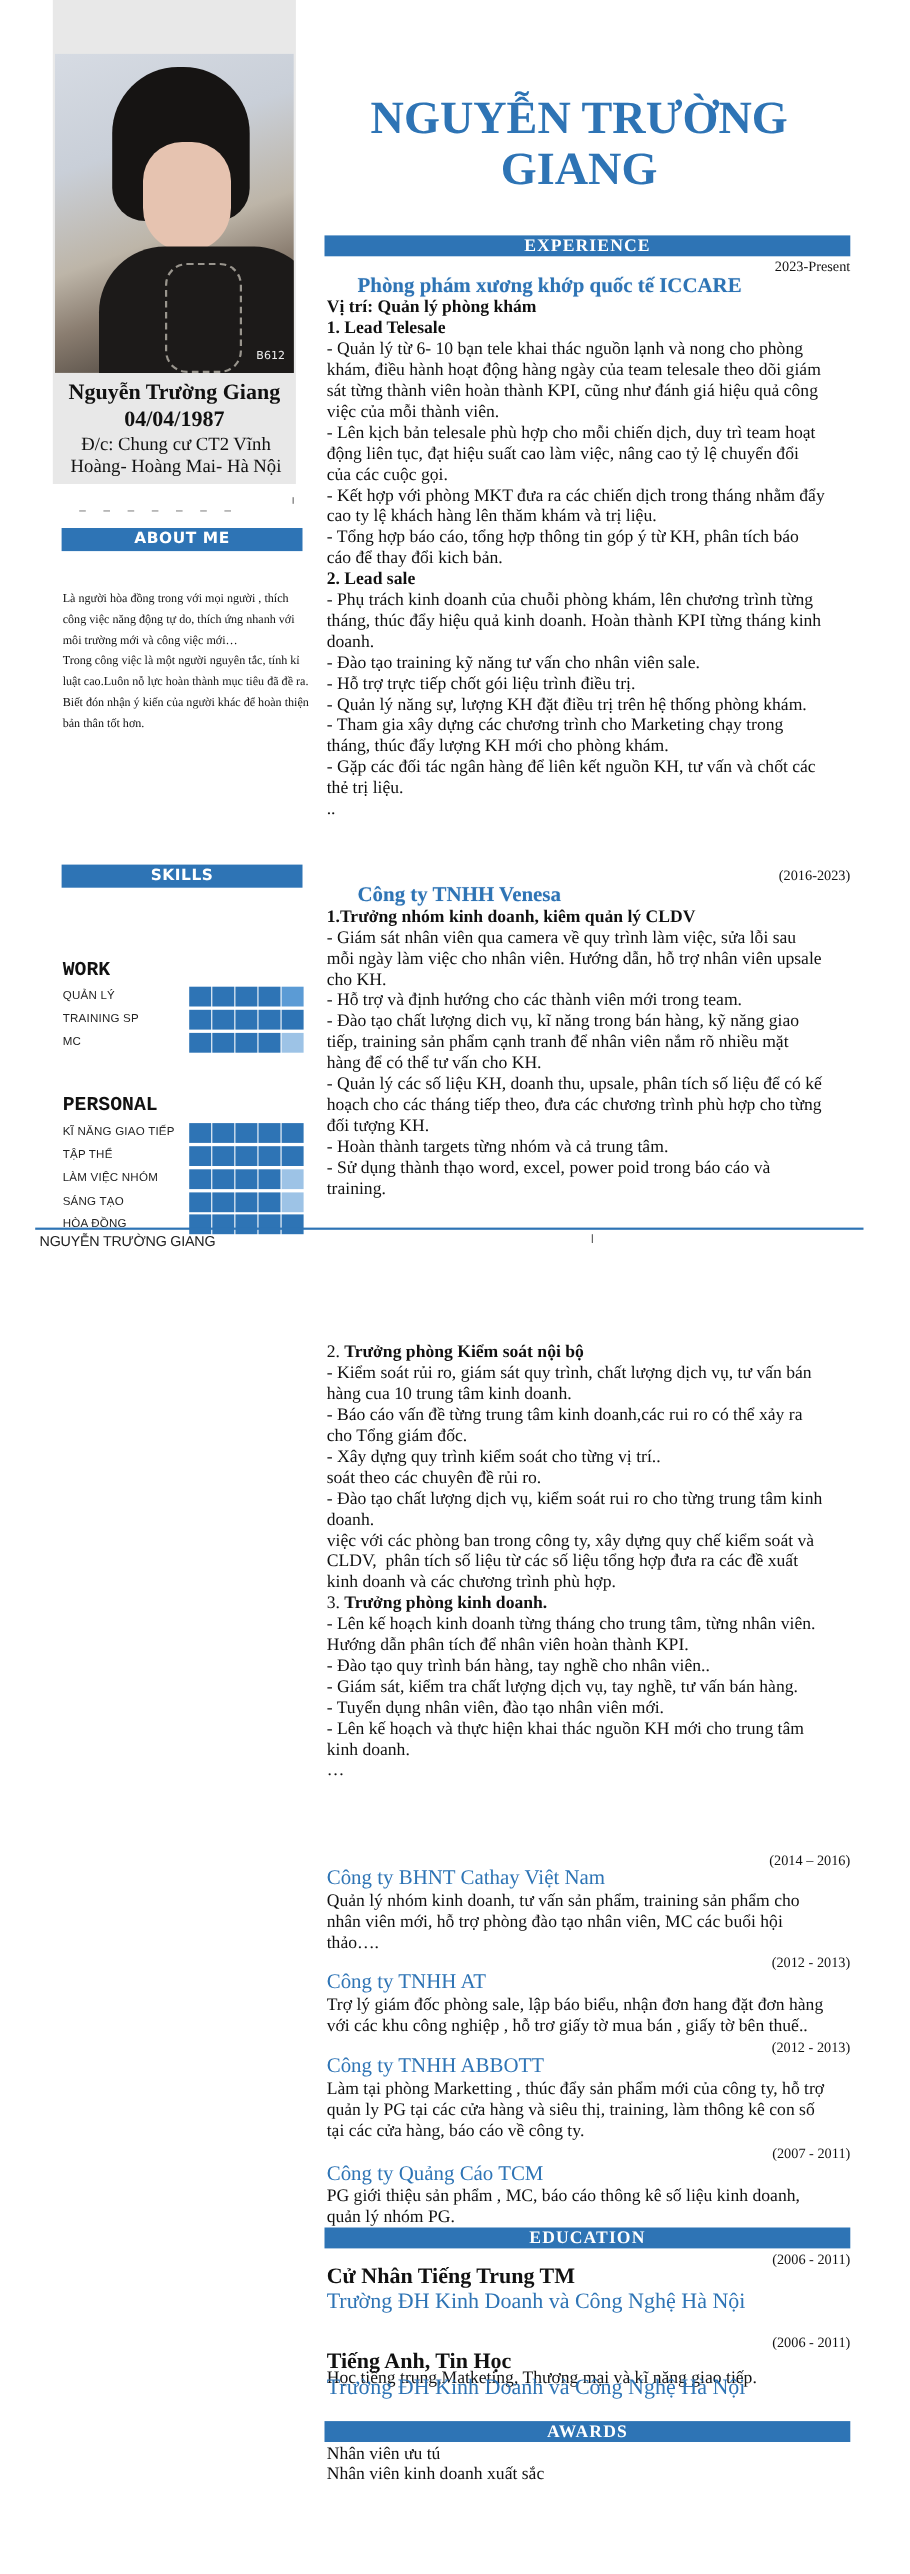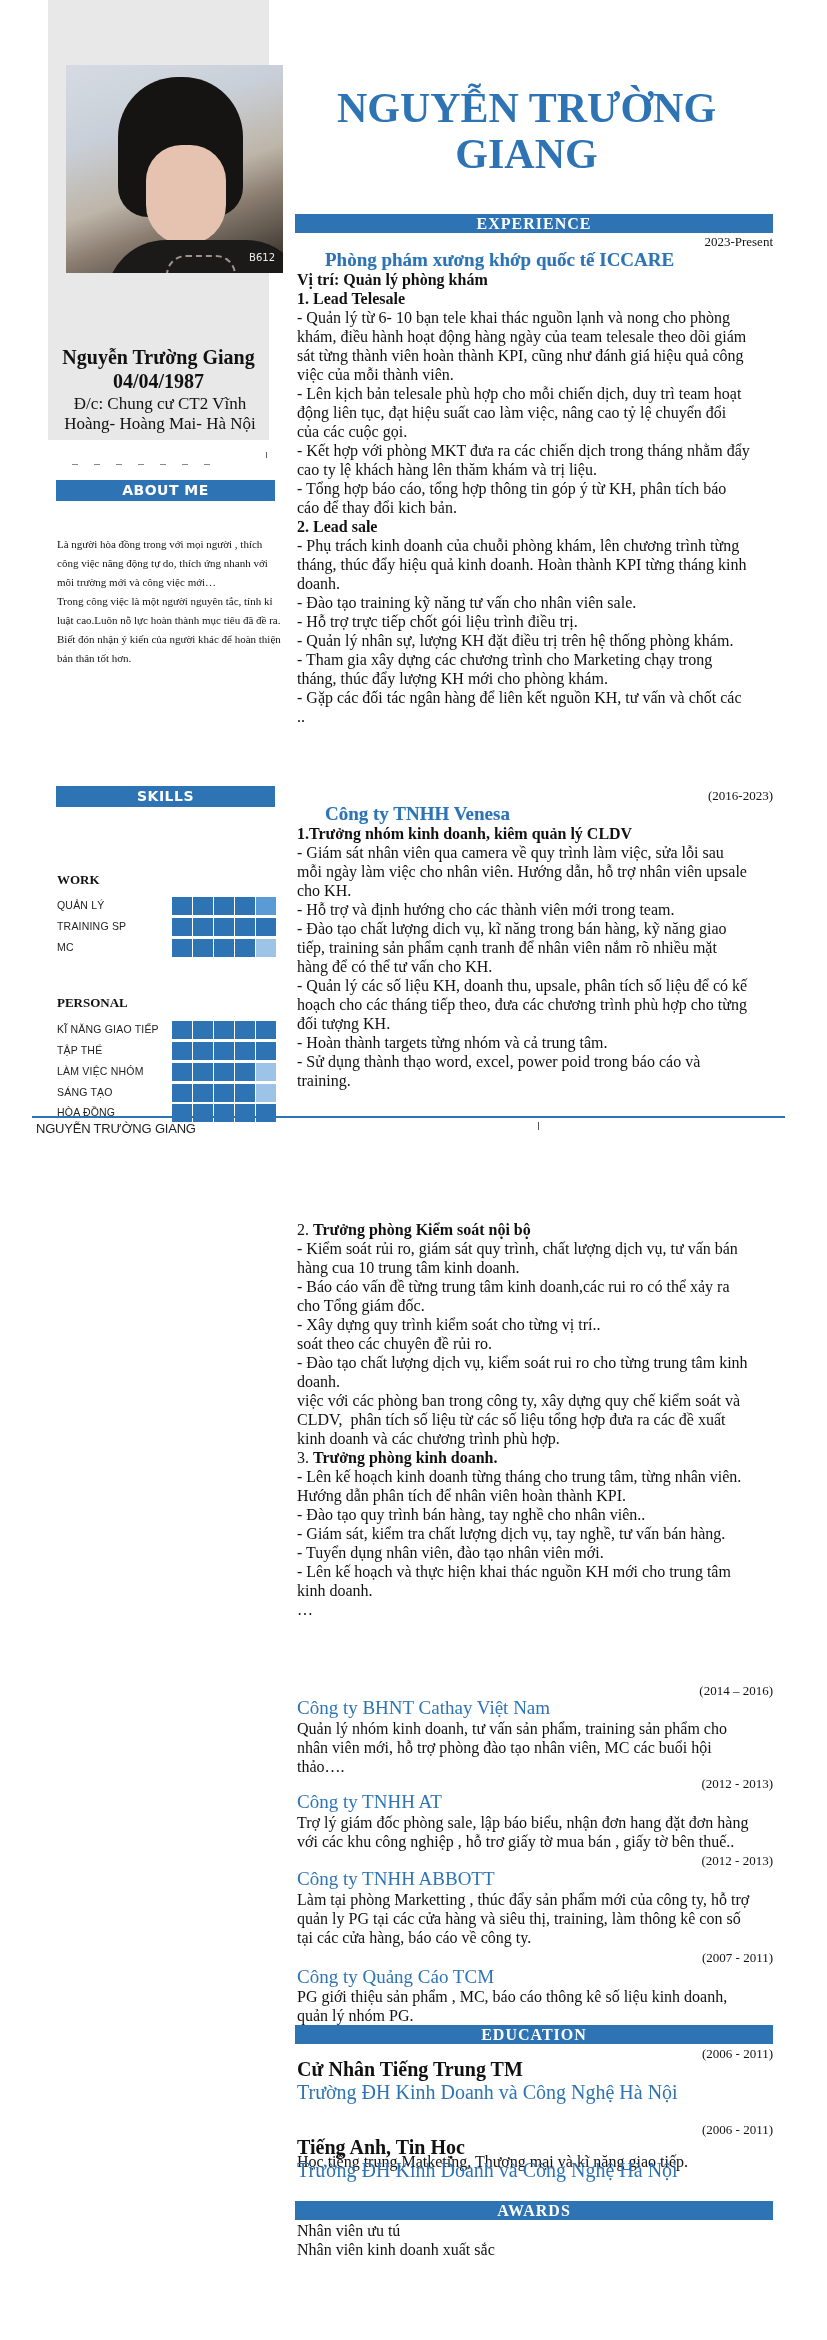--- a/index.html
+++ b/index.html
@@ -1,39 +1,39 @@
 <!DOCTYPE html>
 <html><head>
   <meta charset="utf-8">
   <style>
     * { box-sizing: border-box; margin: 0; padding: 0; }
     html, body { width: 827px; height: 2340px; background: #ffffff; overflow: hidden; }
     body { position: relative; font-family: "Liberation Serif", serif; color: #111; }
 
     
     .profile-card { position: absolute; left: 48px; top: 0; width: 221px; height: 440px; background: #e8e8e8; }
-    .photo { position: absolute; left: 66px; top: 49px; width: 217px; height: 208px; overflow: hidden;
-      background: linear-gradient(160deg, #d6dbe3 0%, #c9cfd8 30%, #bdb5a8 55%, #8a7d70 70%, #2a2622 100%); margin-top: 16px; }
+    .photo { position: absolute; left: 50px; top: 49px; width: 217px; height: 290px; overflow: hidden;
+      background: linear-gradient(160deg, #d6dbe3 0%, #c9cfd8 30%, #bdb5a8 55%, #8a7d70 70%, #2a2622 100%); }
     .photo .hair { position: absolute; left: 52px; top: 12px; width: 125px; height: 140px; border-radius: 60px 60px 30px 30px; background: #161413; }
     .photo .face { position: absolute; left: 80px; top: 80px; width: 80px; height: 100px; border-radius: 40px 40px 45px 45px; background: #e6c3b0; }
     .photo .body { position: absolute; left: 40px; top: 175px; width: 200px; height: 140px; border-radius: 60px 60px 0 0; background: #1c1a19; }
     .photo .embroidery { position: absolute; left: 100px; top: 190px; width: 70px; height: 100px; border: 2px dashed #cfcabf; border-radius: 20px; opacity: .7; }
     .photo .mark { position: absolute; right: 8px; bottom: 10px; color: #eee; font-size: 10px; font-family: "DejaVu Sans", sans-serif; }
 
     .p-name { position: absolute; left: 48px; width: 221px; top: 345px; text-align: center; font-weight: bold; font-size: 20px; line-height: 24px; }
     .p-dob { position: absolute; left: 48px; width: 221px; top: 369px; text-align: center; font-weight: bold; font-size: 20px; line-height: 24px; }
     .p-addr { position: absolute; left: 60px; width: 200px; top: 394px; text-align: center; font-size: 17px; line-height: 20px; }
 
     .side-bar { position: absolute; left: 56px; width: 219px; height: 21px; background: #2E74B5; color: #fff;
       font-family: "DejaVu Sans", sans-serif; font-weight: bold; font-size: 14px; text-align: center; line-height: 21px; letter-spacing: .5px; }
 
     .about-text { position: absolute; left: 57px; top: 535px; width: 225px; font-size: 11px; line-height: 19px; }
     .about-text p { white-space: pre-line; }
 
-    .skill-group { position: absolute; left: 57px; font-family: Liberation Serif, serif; font-weight: bold; font-size: 13px; }
+    .skill-group { position: absolute; left: 57px; font-family: Liberation Mono, monospace; font-weight: bold; font-size: 18px; }
     .skill-row { position: absolute; left: 57px; width: 230px; height: 18px; }
     .skill-label { position: absolute; left: 0; top: 2px; font-family: "Liberation Sans", sans-serif; font-size: 10.5px; color: #222; letter-spacing: .2px; }
     .skill-blocks { position: absolute; left: 115px; top: 0; display: flex; gap: 1px; }
     .blk { width: 20px; height: 18px; background: #2E74B5; }
     .blk.l1 { background: #5B9BD5; }
     .blk.l2 { background: #9DC3E6; }
 
     
     .big-name { position: absolute; left: 295px; width: 463px; top: 85px; text-align: center; color: #2E74B5;
       font-weight: bold; font-size: 42px; line-height: 46px; }
@@ -195,24 +195,25 @@
       <span class="line">- Tổng hợp báo cáo, tổng hợp thông tin góp ý từ KH, phân tích báo</span>
       <span class="line">cáo để thay đổi kich bản.</span>
     </div>
   <span class="line b">2. Lead sale</span>
   <div class="lines">
       <span class="line">- Phụ trách kinh doanh của chuỗi phòng khám, lên chương trình từng</span>
       <span class="line">tháng, thúc đẩy hiệu quả kinh doanh. Hoàn thành KPI từng tháng kinh</span>
       <span class="line">doanh.</span>
       <span class="line">- Đào tạo training kỹ năng tư vấn cho nhân viên sale.</span>
       <span class="line">- Hỗ trợ trực tiếp chốt gói liệu trình điều trị.</span>
-      <span class="line">- Quản lý nhân sự, lượng KH đặt điều trị trên hệ thống phòng khám.</span>
+      <span class="line">- Quản lý năng sự, lượng KH đặt điều trị trên hệ thống phòng khám.</span>
       <span class="line">- Tham gia xây dựng các chương trình cho Marketing chạy trong</span>
       <span class="line">tháng, thúc đẩy lượng KH mới cho phòng khám.</span>
       <span class="line">- Gặp các đối tác ngân hàng để liên kết nguồn KH, tư vấn và chốt các</span>
+      <span class="line">thẻ trị liệu.</span>
       <span class="line">..</span>
     </div>
 </div>
 
 <div class="date" style="top:788px;">(2016-2023)</div>
 <div class="company bold" style="top:803px;">Công ty TNHH Venesa</div>
 <div class="txt" style="top:824px;">
   <span class="line b">1.Trưởng nhóm kinh doanh, kiêm quản lý CLDV</span>
   <div class="lines">
       <span class="line">- Giám sát nhân viên qua camera về quy trình làm việc, sửa lỗi sau</span>

